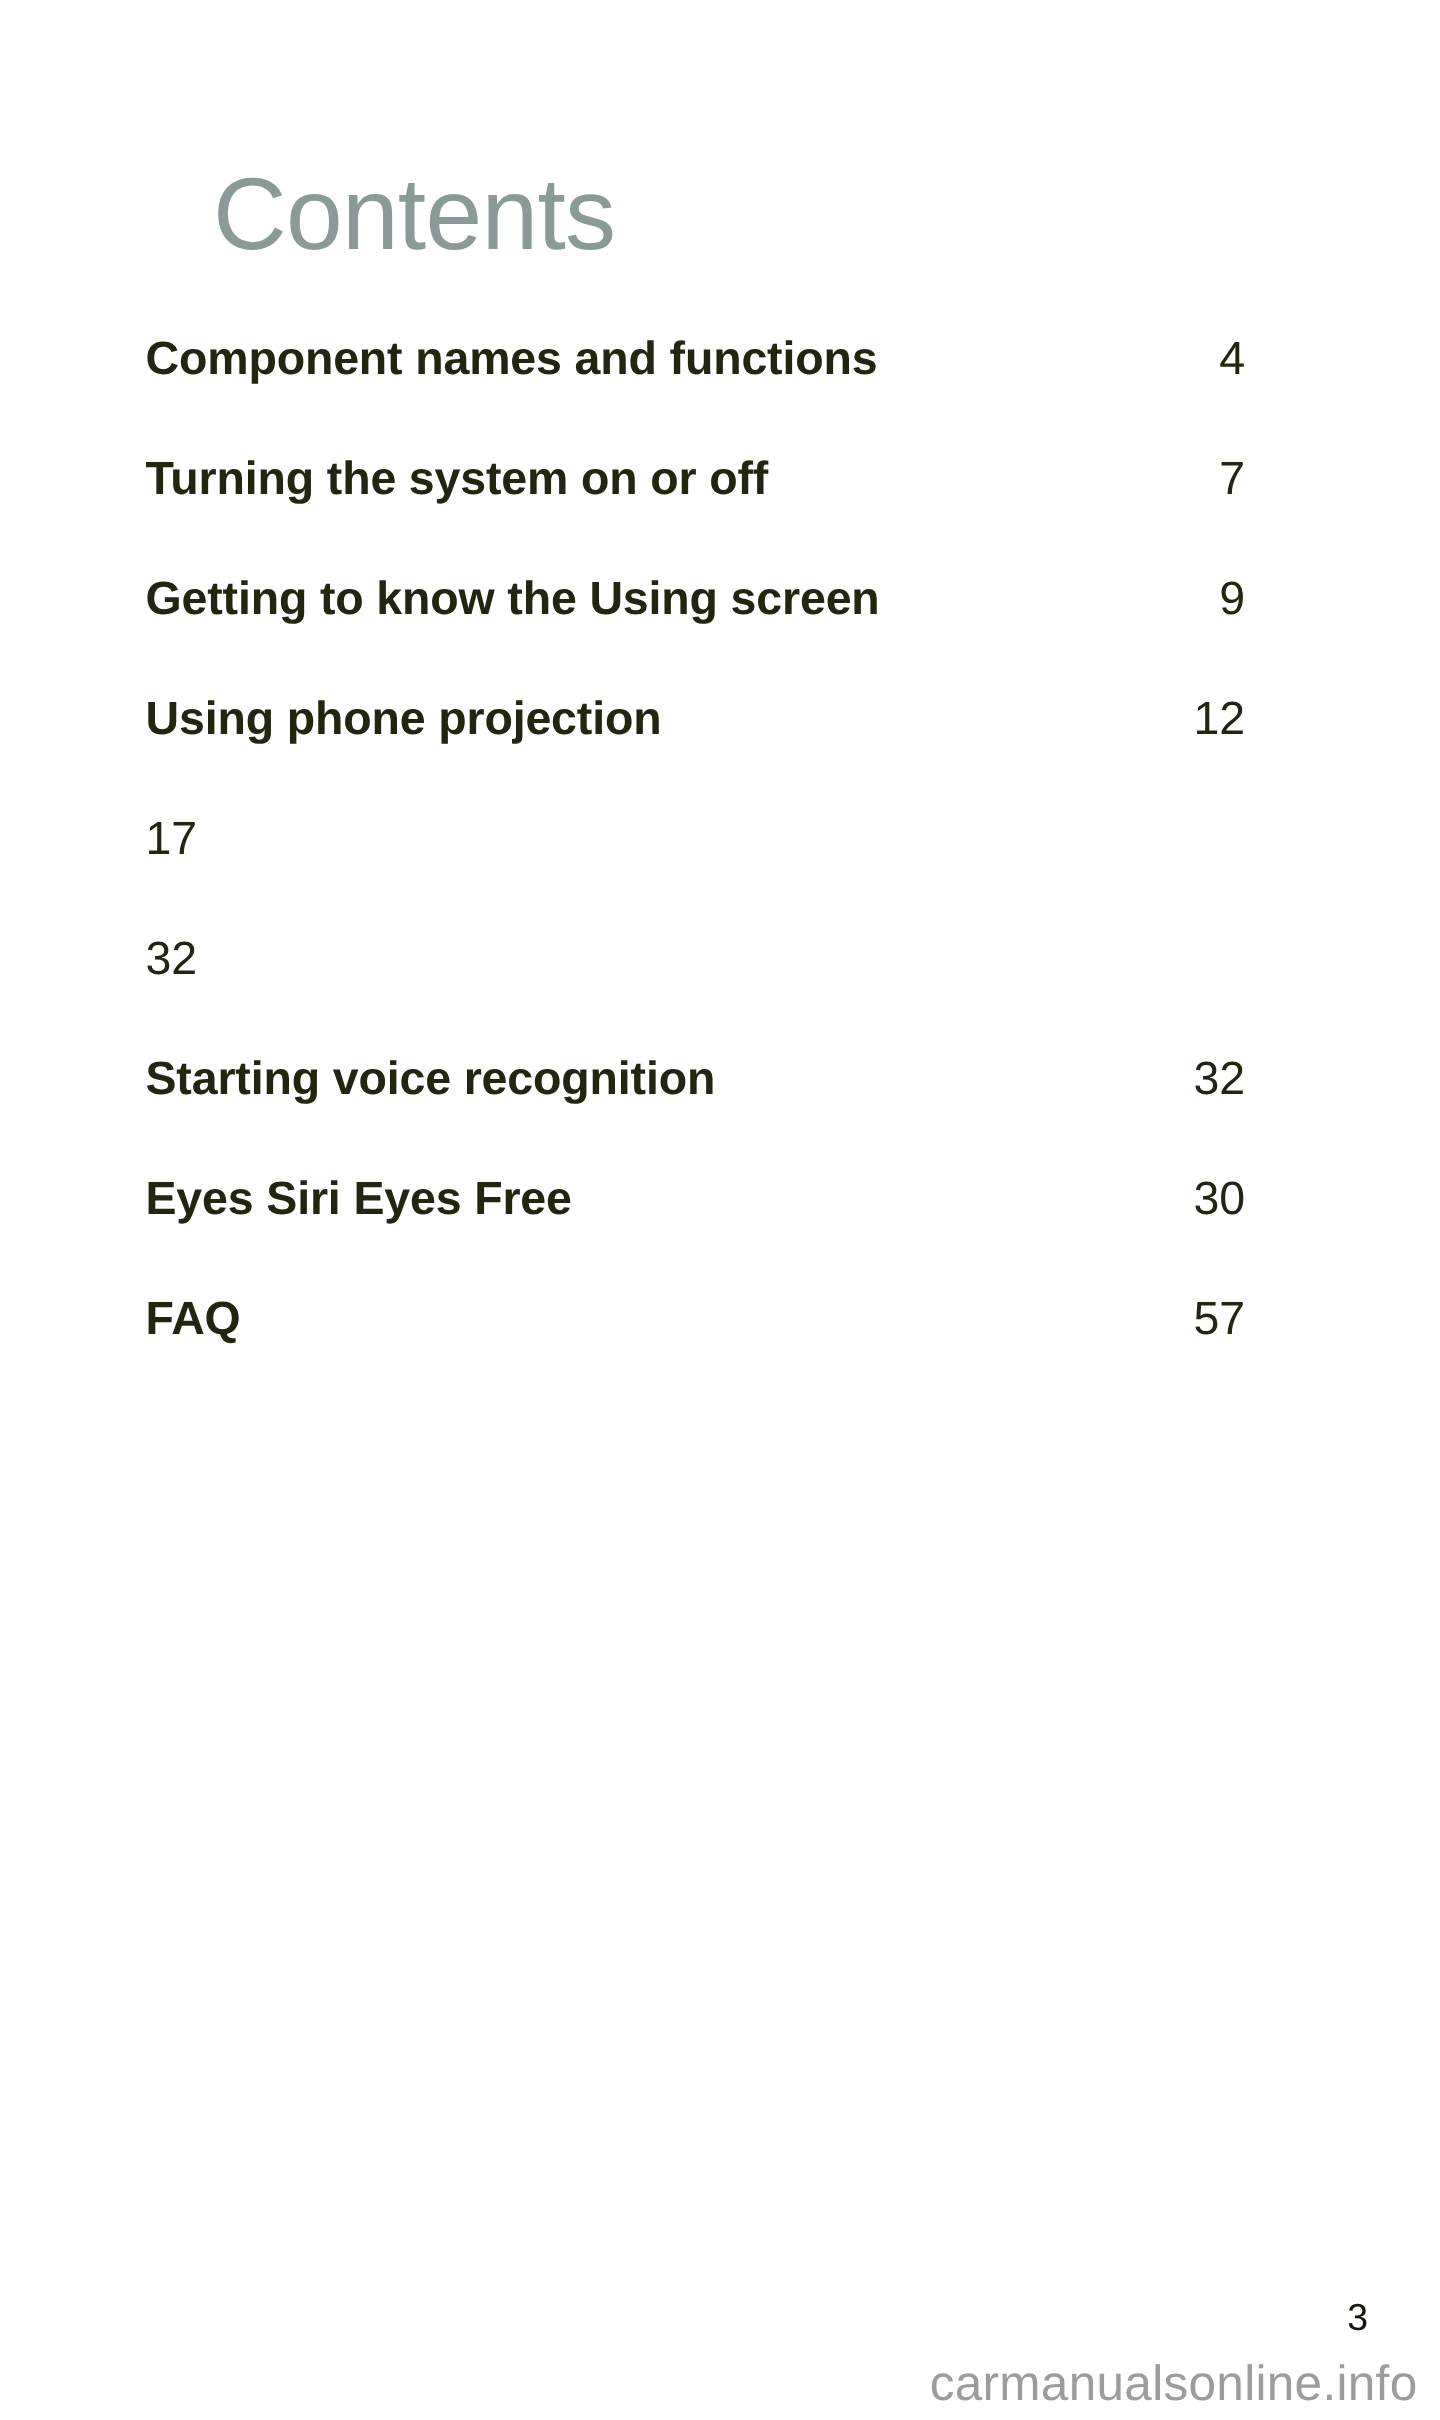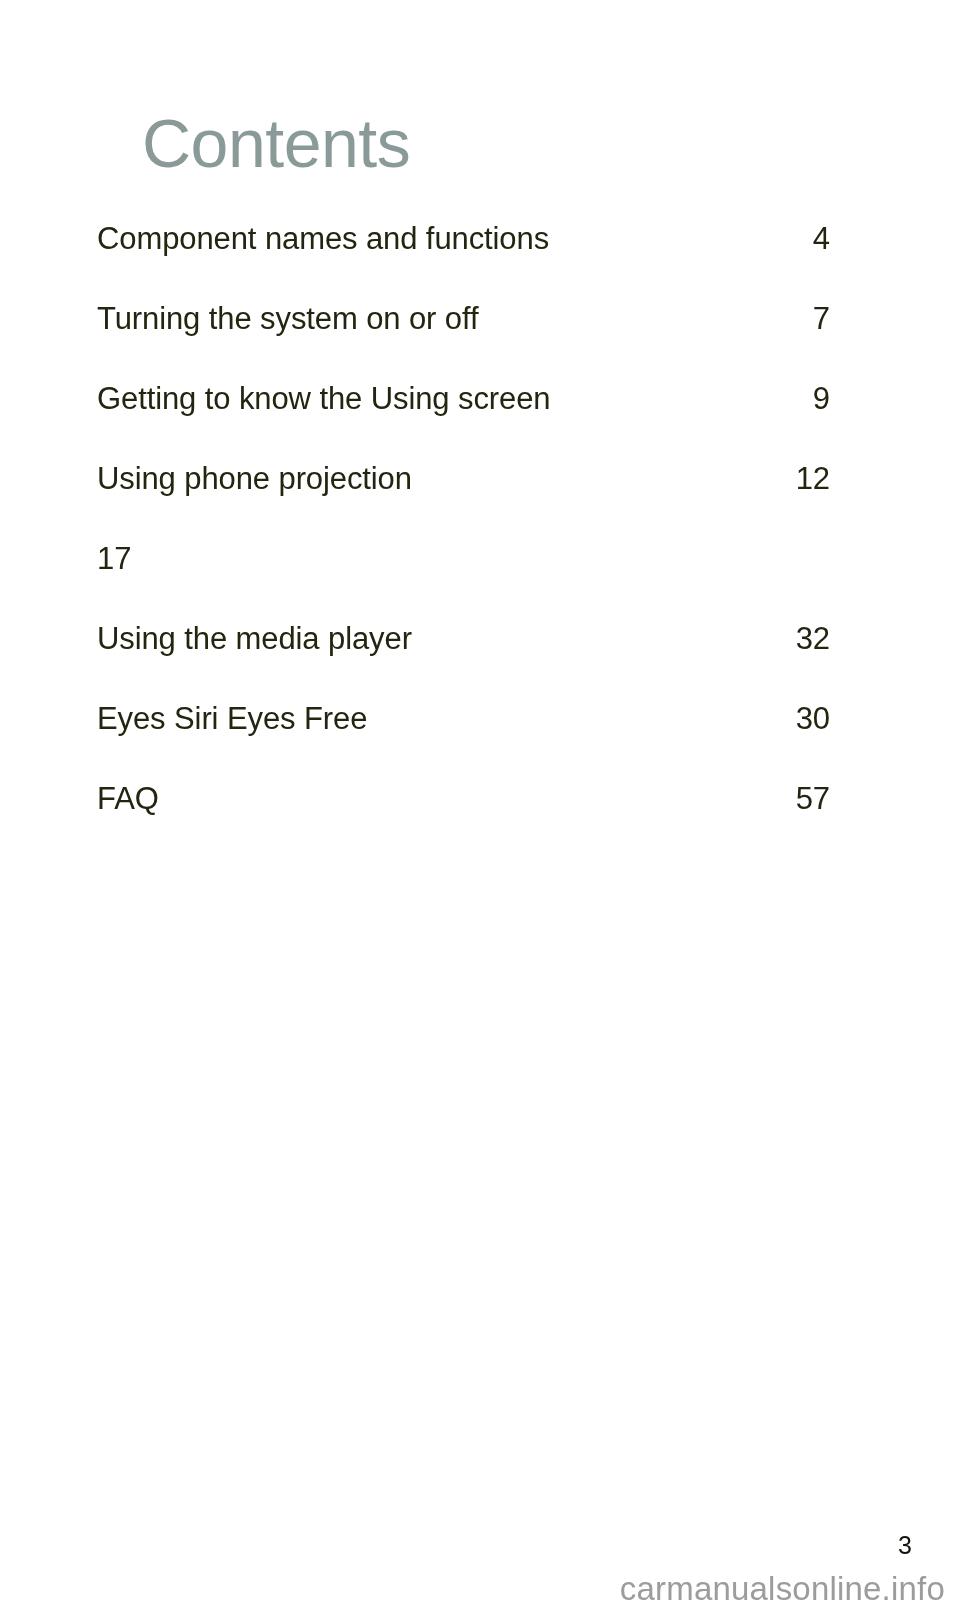--- a/index.html
+++ b/index.html
@@ -50,21 +50,21 @@
     display: flex;
     align-items: baseline;
     justify-content: space-between;
     height: 80px;
     line-height: 40px;
     white-space: nowrap;
   }
 
   .toc-label {
     font-size: 31px;
-    font-weight: 400;
+    font-weight: 700;
     color: #22250f;
     letter-spacing: -0.1px;
   }
 
   .toc-page {
     font-size: 31px;
     font-weight: 400;
     color: #22250f;
     text-align: right;
     letter-spacing: -0.1px;
@@ -118,25 +118,28 @@
     <div class="toc-row">
       <span class="toc-label">Using phone projection</span>
       <span class="toc-page">12</span>
     </div>
 
     <div class="toc-row">
       <span class="toc-page">17</span>
     </div>
 
     <div class="toc-row">
-      <span class="toc-label">Using the media player</span>
       <span class="toc-page">32</span>
     </div>
 
 
+    <div class="toc-row">
+      <span class="toc-label">Starting voice recognition</span>
+      <span class="toc-page">32</span>
+    </div>
 
     <div class="toc-row">
       <span class="toc-label">Eyes Siri Eyes Free</span>
       <span class="toc-page">30</span>
     </div>
 
     <div class="toc-row">
       <span class="toc-label">FAQ</span>
       <span class="toc-page">57</span>
     </div>

